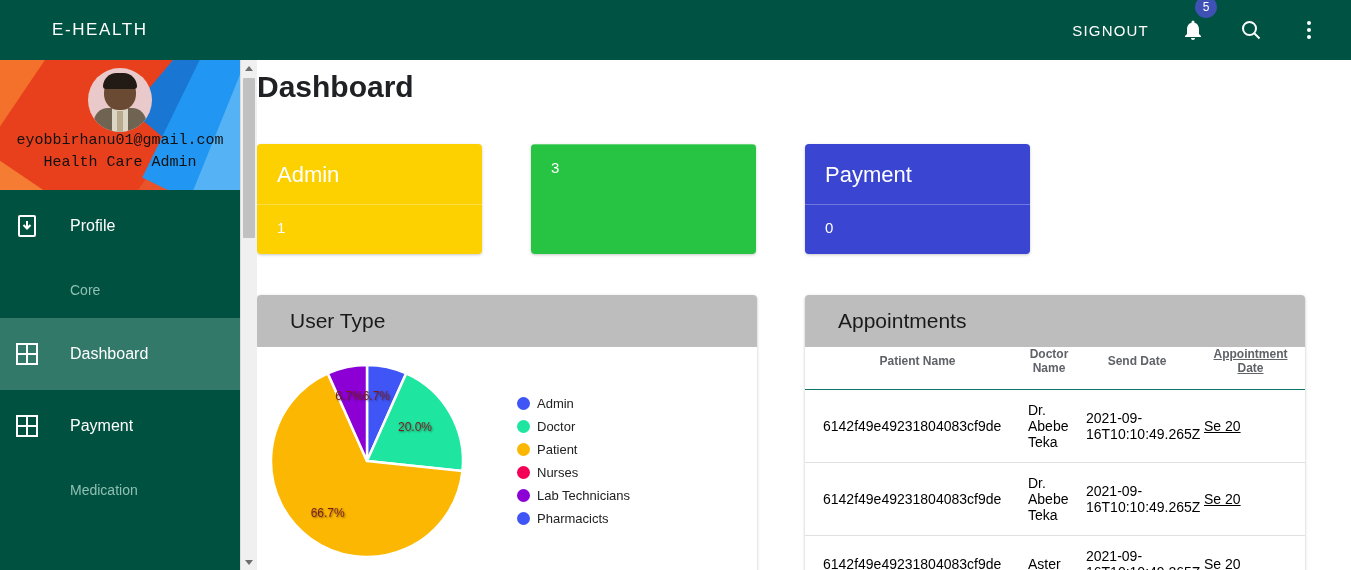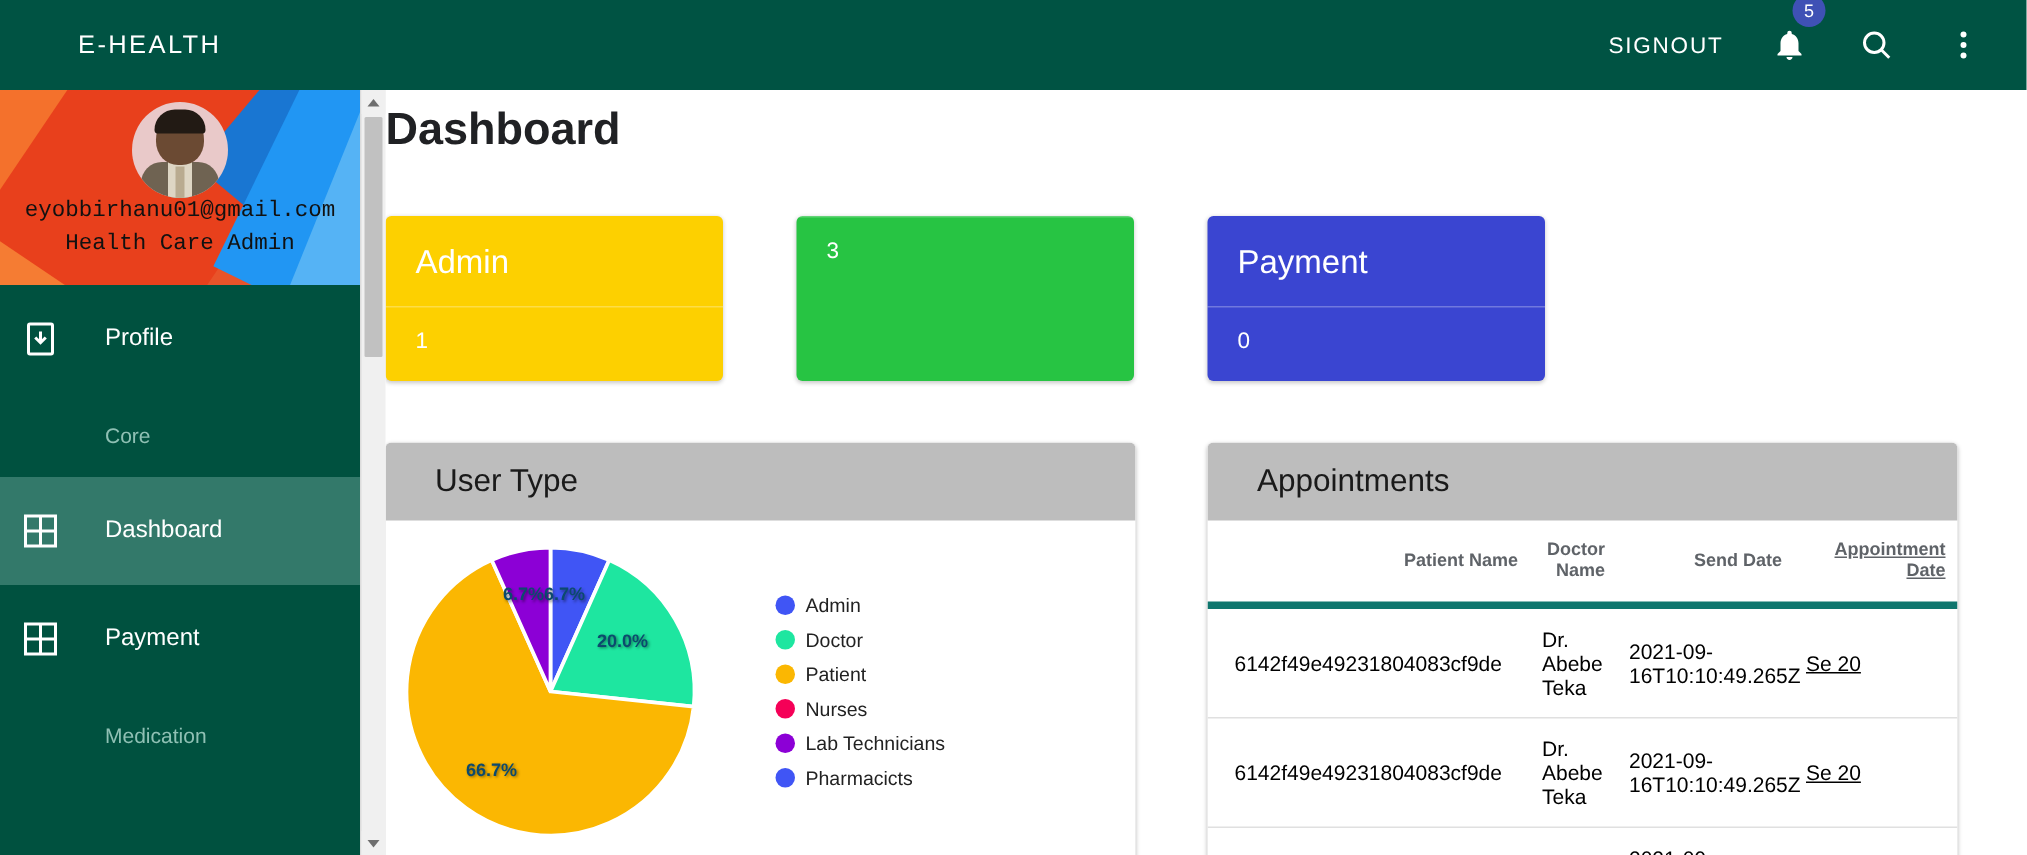--- a/index.html
+++ b/index.html
@@ -209,39 +209,39 @@
     font-size: 21px;
     color: #1a1a1a;
   }
   .panel-body { padding: 0; }
 
   
   .chart-area { display: flex; align-items: center; height: 228px; }
   .pie-wrap { position: relative; width: 260px; height: 228px; }
   .pie-label {
     position: absolute;
-    color: #0c4a6e;
+    color: #7f1d1d;
     font-size: 12px;
-    font-weight: bold;
+    font-weight: normal;
     text-shadow: 1px 1px 2px rgba(0,0,0,0.45);
     white-space: nowrap;
   }
   .legend { display: flex; flex-direction: column; justify-content: center; }
   .legend-item { display: flex; align-items: center; height: 23px; }
   .legend-dot { width: 13px; height: 13px; border-radius: 50%; margin-right: 7px; flex: 0 0 13px; }
   .legend-text { font-size: 13px; color: #222222; }
 
   
   .tbl { width: 100%; border-collapse: collapse; table-layout: fixed; }
   .tbl th {
     font-size: 12px; font-weight: bold;
     color: #5f6368;
-    text-align: right;
-    padding: 12px 8px 14px 8px;
-    border-bottom: 5px solid #0f766e;
+    text-align: center;
+    padding: 0 8px 14px 8px;
+    border-bottom: 1px solid #0f766e;
     vertical-align: middle;
   }
   .tbl td {
     font-size: 14px;
     color: #000000;
     padding: 12px 8px;
     border-bottom: 1px solid #e0e0e0;
     vertical-align: middle;
   }
   .col-patient { width: 215px; padding-left: 18px !important; }

